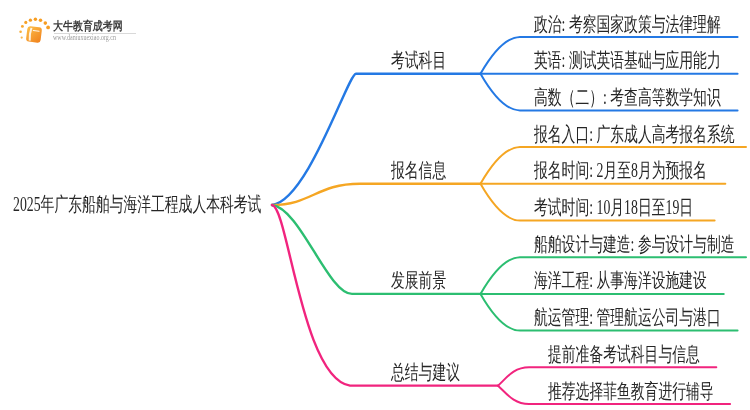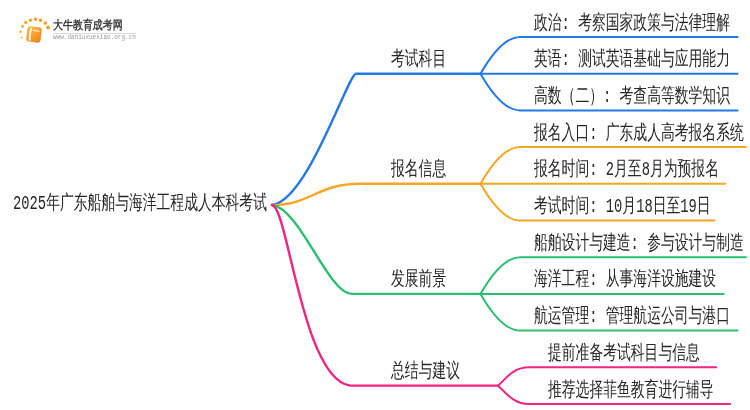--- a/index.html
+++ b/index.html
@@ -1,17 +1,17 @@
 <!DOCTYPE html>
 <html><head>
 <meta charset="utf-8">
 <style>
   html,body{margin:0;padding:0;background:#ffffff;}
   .stage{position:relative;width:750px;height:410px;background:#ffffff;overflow:hidden;
-         font-family:Liberation Mono, monospace;color:#262626;}
+         font-family:Liberation Serif, serif;color:#262626;}
   #connectors{position:absolute;left:0;top:0;width:750px;height:410px;}
   .topic{position:absolute;white-space:nowrap;font-size:20px;line-height:20px;
          transform:scaleX(0.69);transform-origin:0 0;color:#262626;}
   .central{font-size:20px;}
   .logo{position:absolute;left:0;top:0;width:160px;height:55px;}
   .brand{position:absolute;left:53px;top:19.8px;font-size:12px;line-height:12px;font-weight:bold;
          color:#404040;white-space:nowrap;transform:scaleX(0.83);transform-origin:0 0;}
   .logo-divider{position:absolute;left:53.5px;top:33px;width:82px;height:1px;background:#d9d9d9;}
   .siteurl{position:absolute;left:53px;top:33.6px;font-size:7.5px;line-height:7.5px;color:#9a9a9a;
          white-space:nowrap;transform:scaleX(0.8);transform-origin:0 0;}

